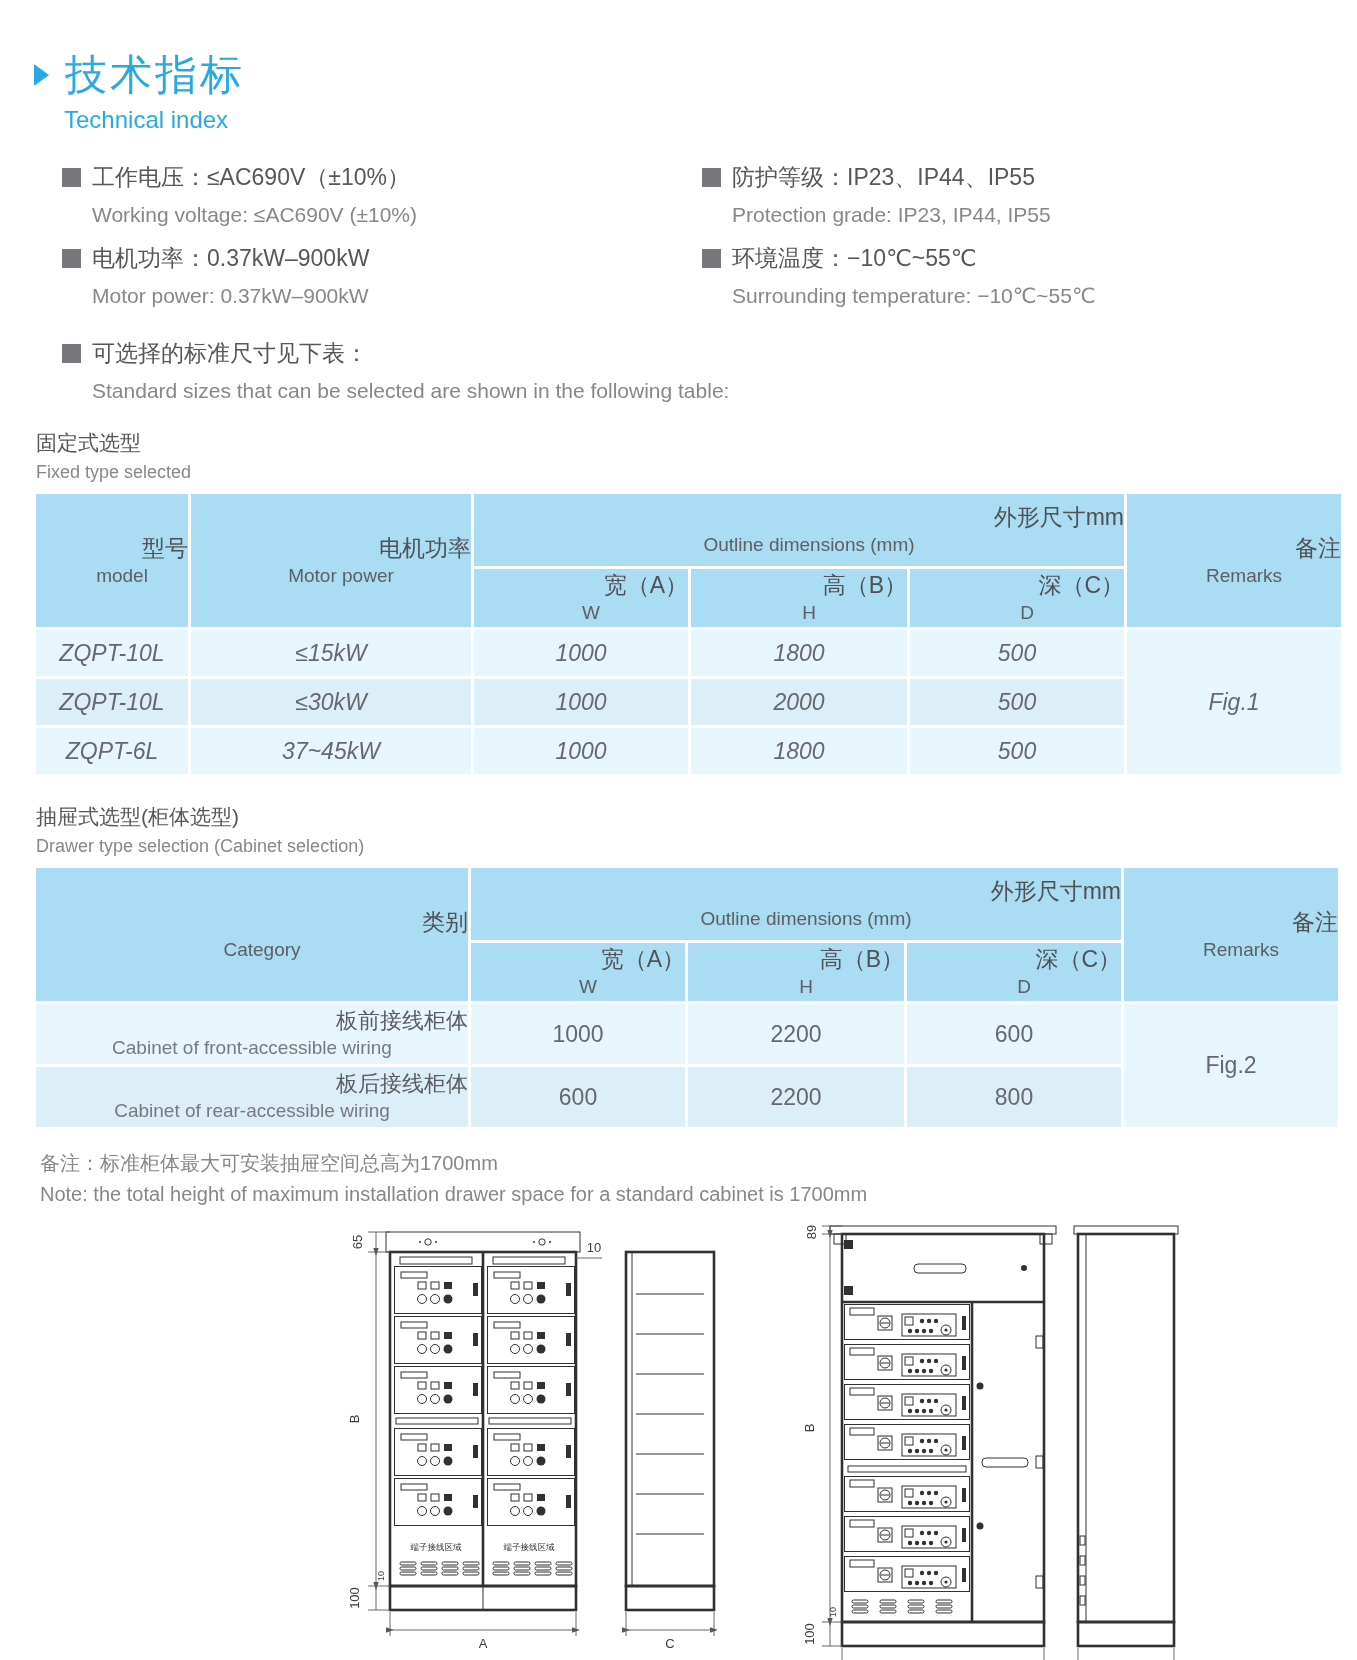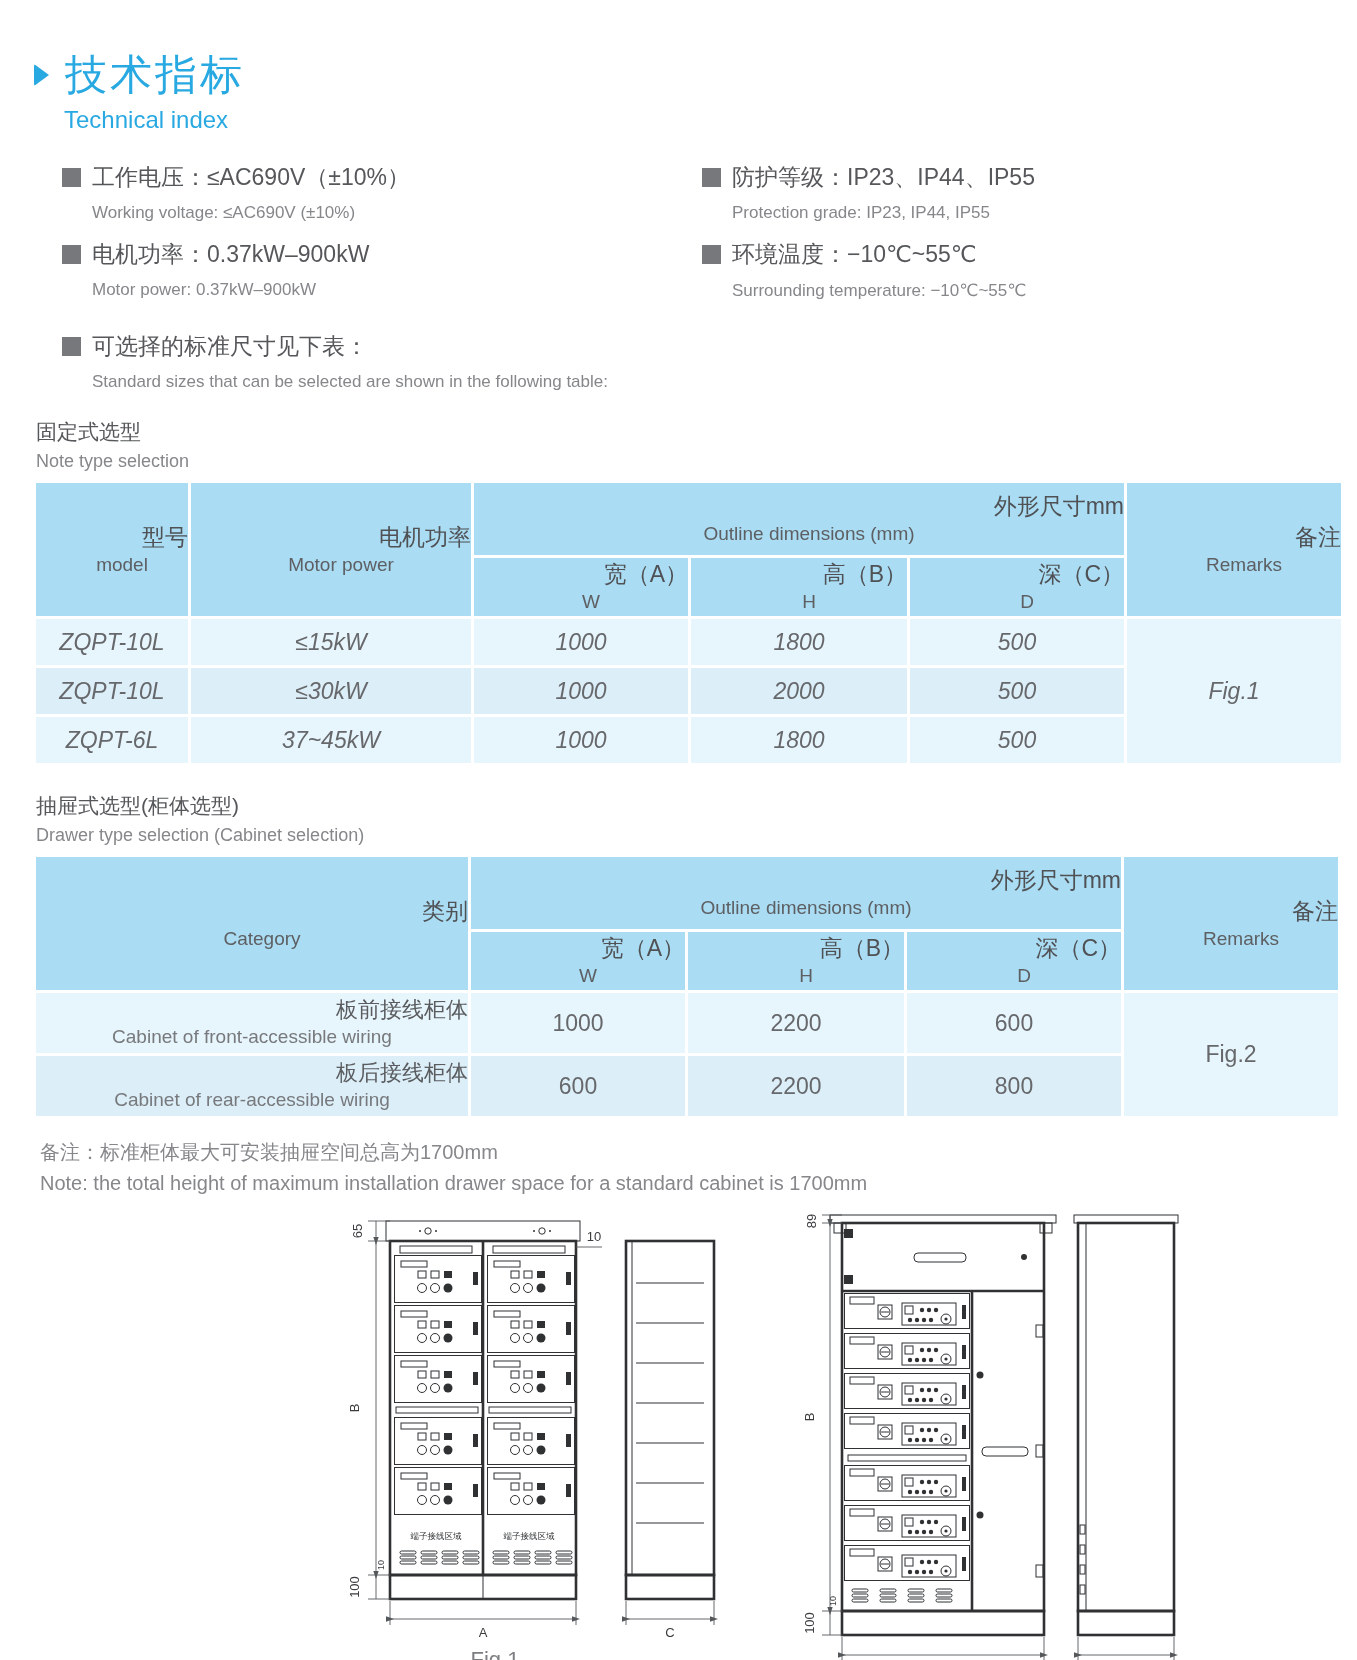--- a/index.html
+++ b/index.html
@@ -12,21 +12,21 @@
   .title-row { display:flex; align-items:center; gap:16px; }
   .tri { width:0; height:0; border-left:15px solid #29a9e1; border-top:11px solid transparent; border-bottom:11px solid transparent; border-radius:2px; }
   .title { font-size:42px; color:#29a9e1; letter-spacing:3px; line-height:1; }
   .subtitle { margin:10px 0 0 30px; font-size:24px; color:#29a9e1; }
 
   
   .spec-grid { display:grid; grid-template-columns:640px auto; margin:28px 0 0 62px; }
   .spec-item { margin-bottom:8px; }
   .spec-zh { display:flex; align-items:center; gap:11px; font-size:23px; color:#55575a; }
   .bullet { width:19px; height:19px; background:#77787b; flex:0 0 auto; }
-  .spec-en { margin:10px 0 16px 30px; font-size:17px; color:#85878a; }
+  .spec-en { margin:10px 0 16px 30px; font-size:21px; color:#85878a; }
   .intro { margin:14px 0 0 62px; }
 
   
   .section { margin:26px 0 0 36px; }
   .section .zh { font-size:21px; color:#55575a; }
   .section .en { font-size:18px; color:#85878a; margin-top:5px; }
 
   
   table.spec { border-collapse:separate; border-spacing:3px; table-layout:fixed; width:1290px; margin:8px 0 0 33px; text-align:center; }
   table.spec th, table.spec td { padding:0; font-weight:normal; }
@@ -109,21 +109,21 @@
   <div class="spec-item intro">
     <div class="spec-zh">
         <span class="bullet"></span>
         <span>可选择的标准尺寸见下表：</span>
       </div>
     <div class="spec-en">Standard sizes that can be selected are shown in the following table:</div>
   </div>
 
   <div class="section">
     <div class="zh">固定式选型</div>
-    <div class="en">Note type selection</div>
+    <div class="en">Fixed type selected</div>
   </div>
 
   <table class="spec t1">
     <colgroup>
         <col style="width:152px">
         <col style="width:280px">
         <col style="width:214px">
         <col style="width:216px">
         <col style="width:214px">
         <col style="width:214px">

